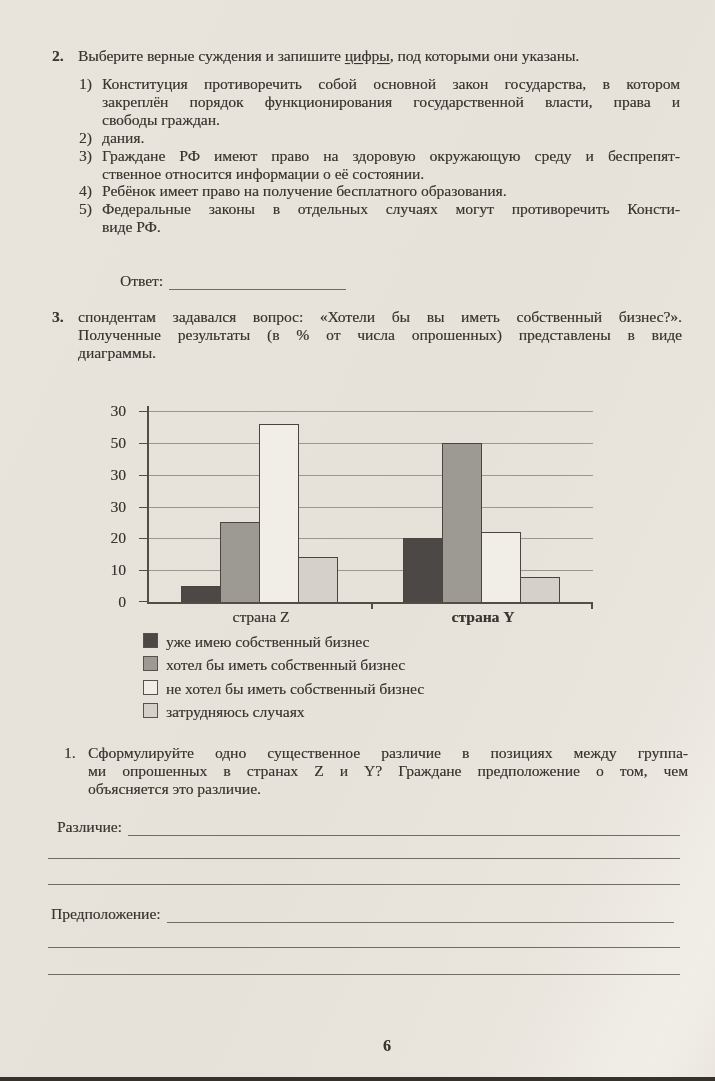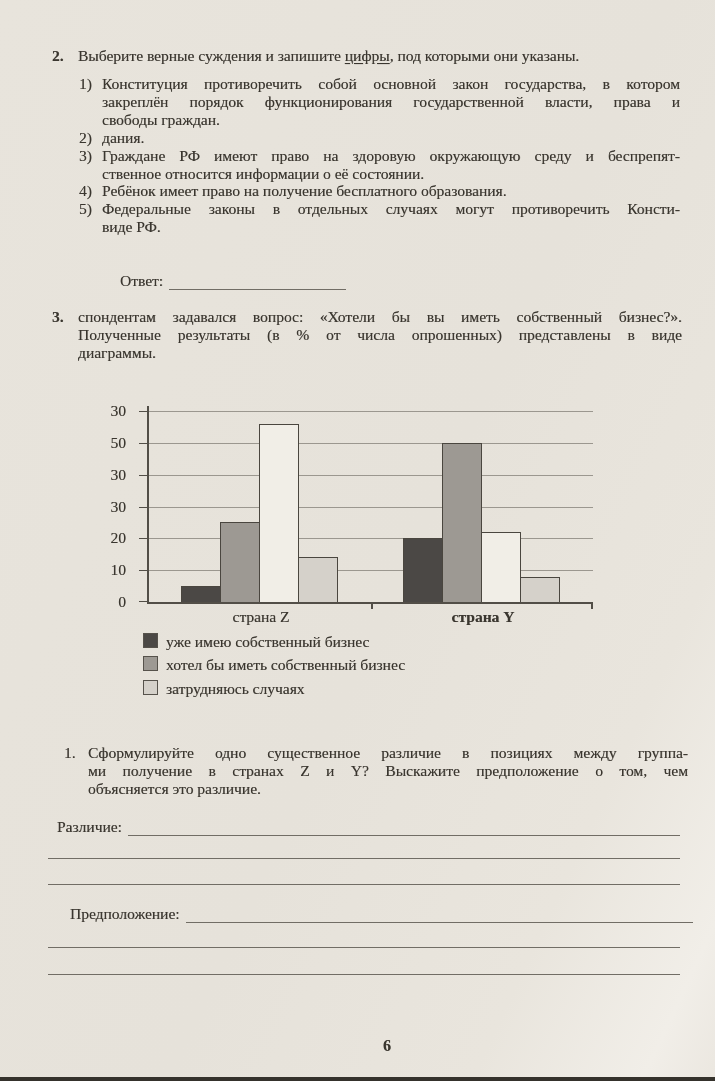--- a/index.html
+++ b/index.html
@@ -134,40 +134,44 @@
   <div class="legend" id="legend">
       <div class="lrow">
         <div class="lswatch" style="background: rgb(75, 72, 69);"></div>
         <div class="llab">уже имею собственный бизнес</div>
       </div>
       <div class="lrow">
         <div class="lswatch" style="background: rgb(157, 153, 147);"></div>
         <div class="llab">хотел бы иметь собственный бизнес</div>
       </div>
       <div class="lrow">
+        <div class="lswatch" style="background: rgb(241, 238, 231);"></div>
+        <div class="llab">не хотел бы иметь собственный бизнес</div>
+      </div>
+      <div class="lrow">
         <div class="lswatch" style="background: rgb(213, 209, 202);"></div>
         <div class="llab">затрудняюсь случаях</div>
       </div>
     </div>
 
   <span class="abs" style="left:64px; top:744px;">1.</span>
   <div class="abs" style="left:88px; top:744px; width:600px;">
       <div class="ln jl">Сформулируйте одно существенное различие в позициях между группа-</div>
-      <div class="ln jl">ми получение в странах Z и Y? Выскажите предположение о том, чем</div>
+      <div class="ln jl">ми опрошенных в странах Z и Y? Граждане предположение о том, чем</div>
       <div class="ln">объясняется это различие.</div>
     </div>
 
   <div class="abs row" style="left:57px; top:818px; width:623px;">
     <span>Различие:</span>
     <span class="wline"></span>
   </div>
   <div class="fullline" style="top:858px;"></div>
   <div class="fullline" style="top:884px;"></div>
 
-  <div class="abs row" style="left:70px; top:905px; width:623px;">
+  <div class="abs row" style="left:51px; top:905px; width:623px;">
     <span>Предположение:</span>
     <span class="wline"></span>
   </div>
   <div class="fullline" style="top:947px;"></div>
   <div class="fullline" style="top:974px;"></div>
 
   <div class="abs pagenum" style="left:352px; top:1037px; width:70px;">6</div>
 
   <div class="bottomstrip"></div>
 </div>

